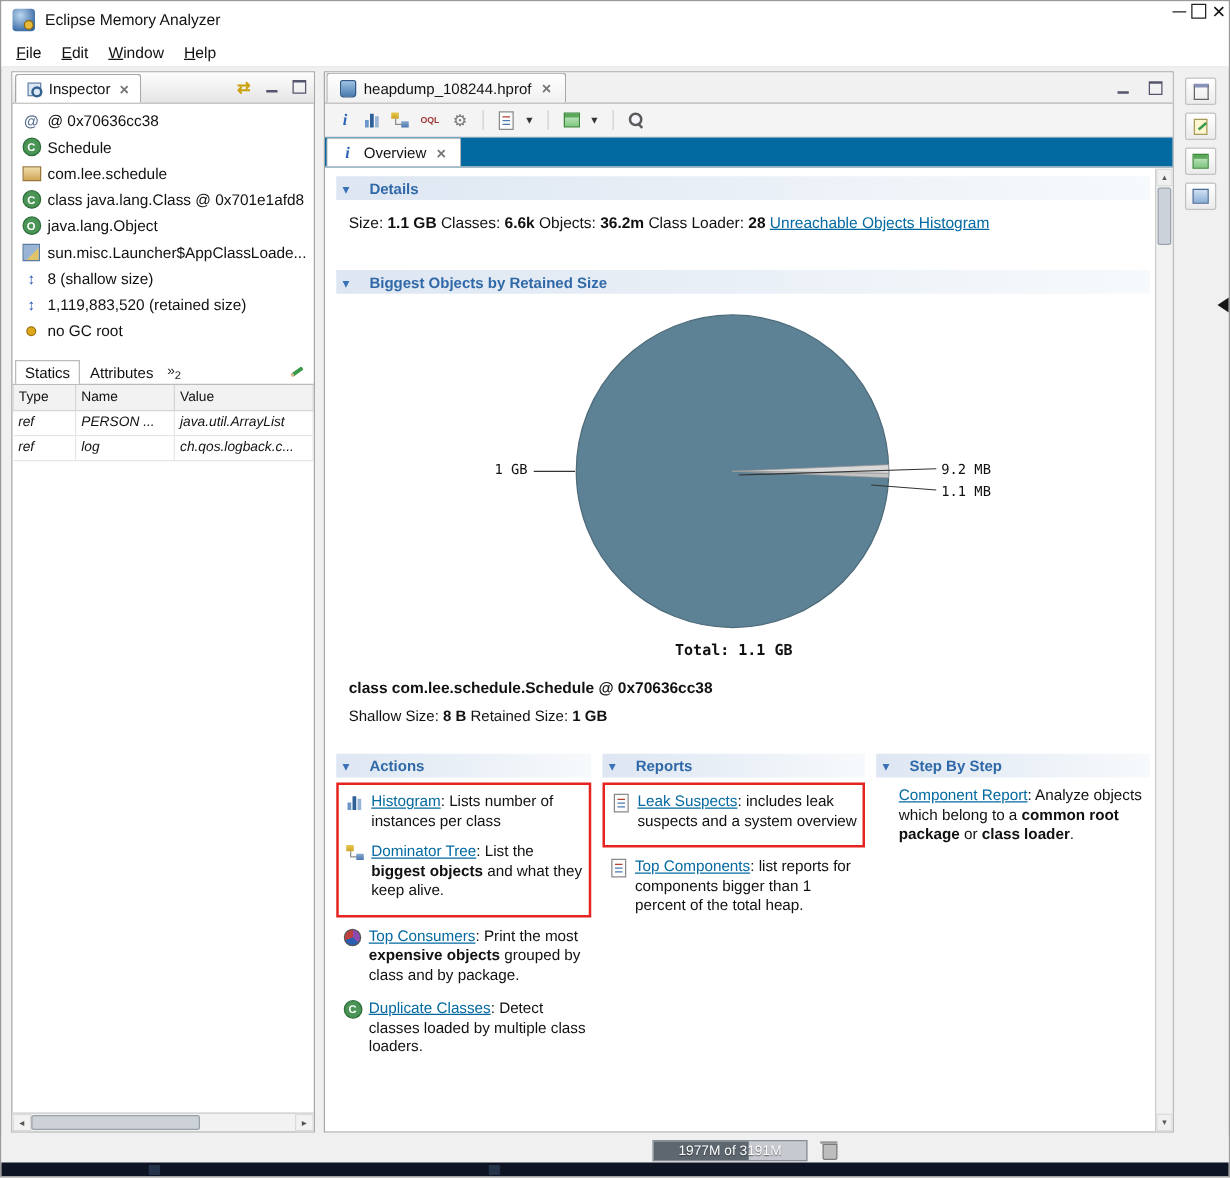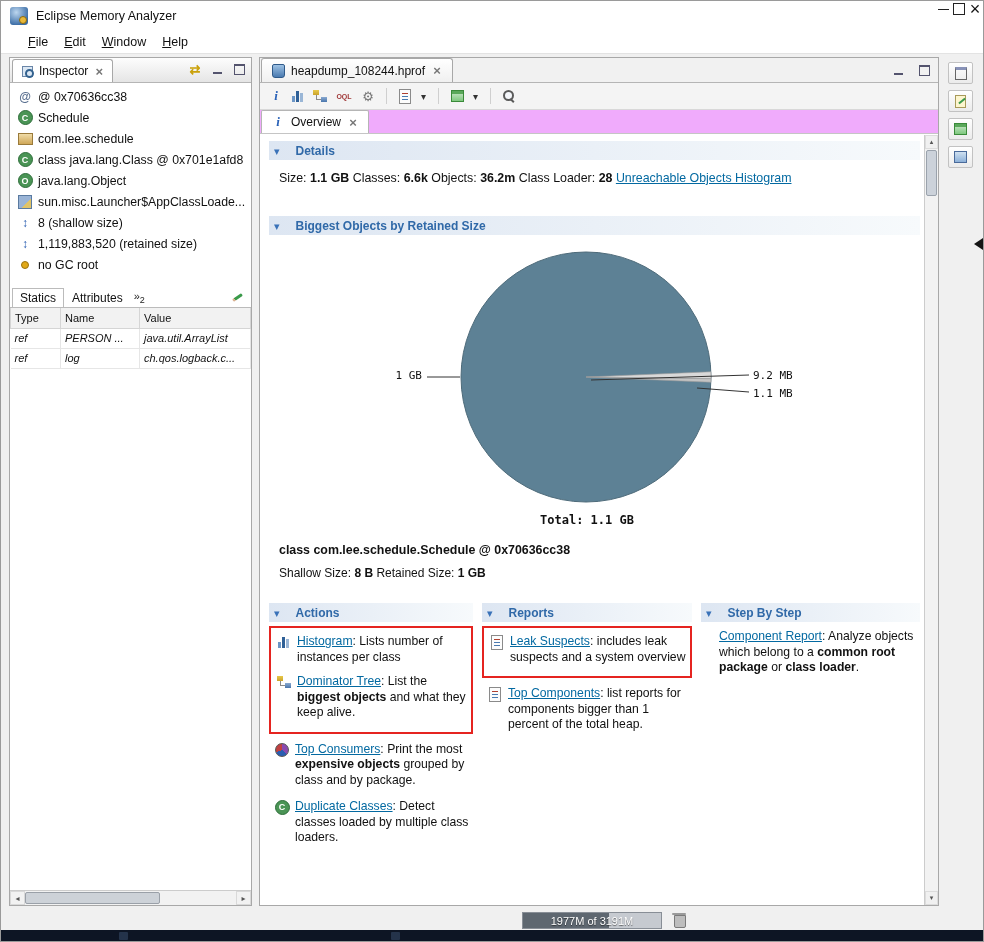--- a/index.html
+++ b/index.html
@@ -11,21 +11,21 @@
   .app-logo{width:18px;height:18px;border-radius:3px;background:radial-gradient(circle at 35% 30%,#bcd6ef,#3a6ca5 75%);position:relative;flex:none}
   .app-logo::after{content:"";position:absolute;right:1px;bottom:1px;width:6px;height:6px;background:#e8b83a;border:1px solid #8a6a10;border-radius:50%}
   .title-text{margin-left:8px;font-size:12.5px}
   .win-controls{position:absolute;right:0;top:0;height:30px;display:flex}
   .wc{width:46px;height:30px;display:flex;align-items:center;justify-content:center}
   .wc-minimize-icon::before{content:"";width:11px;height:1px;background:#222;display:block}
   .wc-maximize-icon::before{content:"";width:10px;height:10px;border:1px solid #222;display:block}
   .wc-close-icon::before{content:"×";font-size:18px;line-height:1;color:#111}
 
   
-  .menubar{position:absolute;top:30px;left:0;right:0;height:23px;background:#fff;border-bottom:1px solid #e3e3e3;display:flex;align-items:center;padding-left:19px}
+  .menubar{position:absolute;top:30px;left:0;right:0;height:23px;background:#fff;border-bottom:1px solid #e3e3e3;display:flex;align-items:center;padding-left:4px}
   .menu-item{padding:3px 8px;font-size:12.5px;cursor:default}
   .menu-item .u{text-decoration:underline}
 
   
   .left-pane{position:absolute;left:8px;top:56px;width:243px;height:849px;background:#fff;border:1px solid #a8a8a8}
   .editor-pane{position:absolute;left:258px;top:56px;width:680px;height:849px;background:#fff;border:1px solid #a8a8a8}
   .right-rail{position:absolute;right:1px;top:58px;width:43px;display:flex;flex-direction:column;align-items:center}
   .right-rail .icn{width:25px;height:22px;border:1px solid #c2c2c2;border-radius:2px;background:linear-gradient(#fff,#ebebeb);margin:3px 0}
   .fv-marker{position:absolute;right:0;top:237px;width:0;height:0;border-top:6px solid transparent;border-bottom:6px solid transparent;border-right:9px solid #151515}
 
@@ -94,21 +94,21 @@
   .lp-hscroll{position:absolute;left:0;right:0;bottom:0;height:15px;background:#f2f2f2;border-top:1px solid #ccc}
   .hs-btn{position:absolute;top:0;width:15px;height:14px;display:flex;align-items:center;justify-content:center;font-size:8px;color:#555;background:#f2f2f2;border:1px solid #d9d9d9}
   .hs-left{left:0}.hs-right{right:0}
   .hs-thumb{position:absolute;left:15px;top:1px;width:135px;height:12px;background:#cdd2d8;border:1px solid #9aa0a8;border-radius:2px}
 
   
   .ed-tabrow{height:25px;background:#f1f1f1;border-bottom:1px solid #b5b5b5;display:flex;align-items:flex-end;position:relative}
   .ed-tab{display:flex;align-items:center;gap:5px;height:24px;margin-left:1px;padding:0 8px;background:linear-gradient(#fff,#f0f0f0);border:1px solid #a8a8a8;border-bottom:none;border-radius:3px 3px 0 0;font-size:12px}
   .ed-tabrow-tools{position:absolute;right:6px;top:4px;display:flex;gap:10px}
   .ed-toolbar{height:27px;background:#f4f4f4;border-bottom:1px solid #d8d8d8;display:flex;align-items:center;gap:6px;padding-left:8px}
-  .ed-innertabs{height:24px;background:#f0abfc;border-bottom:1px solid #c5c5c5;display:flex;align-items:center}
+  .ed-innertabs{height:24px;background:#0369a1;border-bottom:1px solid #c5c5c5;display:flex;align-items:center}
   .in-tab{display:flex;align-items:center;gap:5px;height:23px;margin-left:1px;padding:0 8px;background:#fff;border:1px solid #b5b5b5;border-bottom:none;border-radius:2px 2px 0 0;font-size:12px}
   .ed-content{position:absolute;left:0;top:77px;right:14px;bottom:0;background:#fff;padding:6px 4px 0 9px;overflow:hidden}
   .ed-vscroll{position:absolute;right:0;top:77px;bottom:0;width:14px;background:#f2f2f2;border-left:1px solid #ccc}
   .vs-btn{height:14px;display:flex;align-items:center;justify-content:center;font-size:7px;color:#555;border:1px solid #dcdcdc;background:#f0f0f0}
   .vs-down{position:absolute;bottom:0;left:0;right:0}
   .vs-thumb{position:absolute;left:1px;right:1px;top:15px;height:46px;background:#ccd2da;border:1px solid #9aa2ac;border-radius:2px}
 
   
   .sec-h{display:flex;align-items:center;gap:16px;height:19px;padding:0 5px;background:linear-gradient(to right,#dde6f2,#f7fafc)}
   .sec-h .tw::before{content:"▾";font-size:11px;color:#3a72b8;line-height:1}
@@ -134,21 +134,21 @@
   .item{display:flex;gap:5px;margin:7px 2px 11px 5px;font-size:12.2px;line-height:15.5px}
   .item .icn{margin-top:0}
   .item.noicon{margin-left:18px}
   .itxt{flex:1}
   .redbox{border:2px solid #e52420;padding:2px 3px;margin:3px 0 8px 0}
   .redbox .item{margin:4px 0 9px 2px}
 
   
   .status-strip{position:absolute;left:0;right:0;top:907px;height:24px;background:#f0f0f0}
   .heap-widget{position:absolute;left:521px;top:3px;display:flex;align-items:center;gap:9px}
-  .heap-pill{position:relative;width:140px;height:17px;background:#c6cad0;border:1px solid #888e96;overflow:hidden}
+  .heap-pill{position:relative;width:124px;height:17px;background:#c6cad0;border:1px solid #888e96;overflow:hidden}
   .heap-fill{position:absolute;left:0;top:0;bottom:0;background:#5e6770}
   .heap-text{position:absolute;left:0;right:0;top:2px;text-align:center;font-size:11px;color:#fff;text-shadow:0 1px 1px rgba(0,0,0,.55)}
   .trash{width:17px;height:18px;position:relative}
   .trash::before{content:"";position:absolute;left:3px;top:4px;width:10px;height:11px;background:#bdbdbd;border:1px solid #7a7a7a;border-radius:0 0 2px 2px}
   .trash::after{content:"";position:absolute;left:1px;top:2px;width:14px;height:2px;background:#9a9a9a;border-radius:1px}
   .taskbar{position:absolute;left:0;right:0;bottom:0;height:11px;background:#0d1524}
   .tb-dot{position:absolute;top:2px;width:9px;height:8px;background:#24334a;border-radius:1px}
 </style>
 </head>
 <body>

